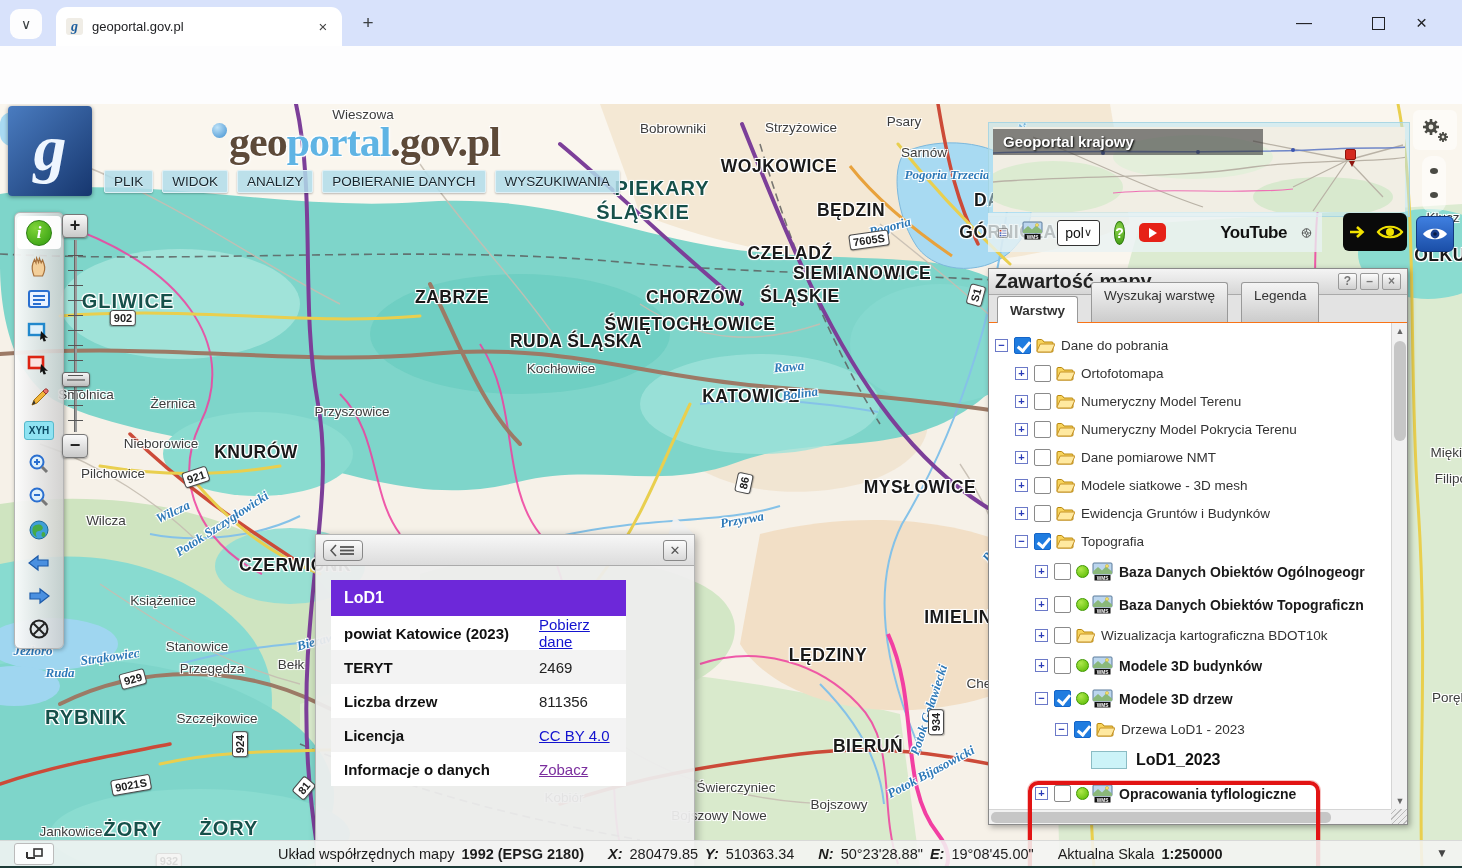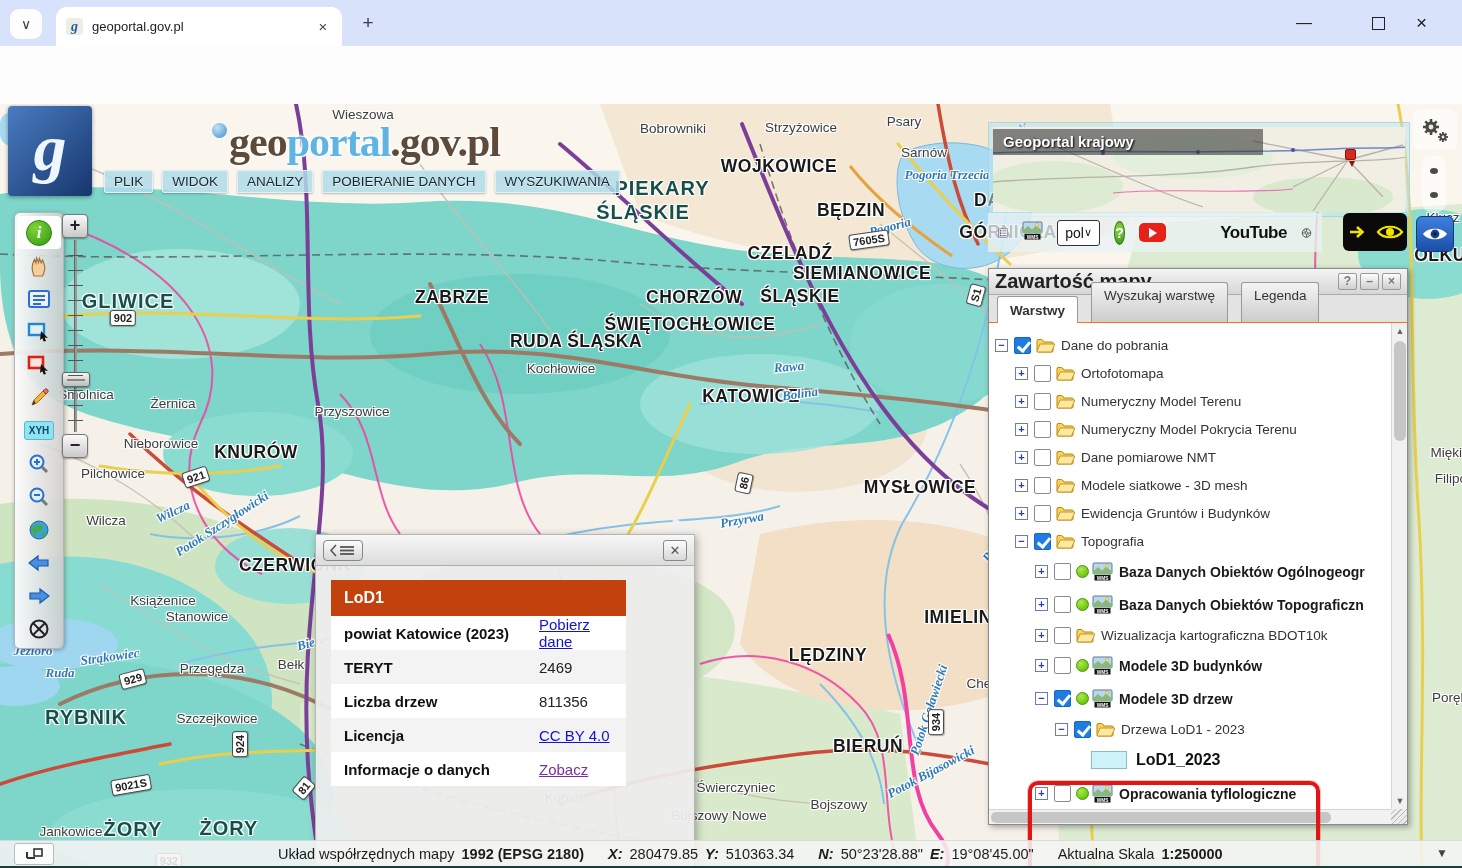--- a/index.html
+++ b/index.html
@@ -149,21 +149,21 @@
     pointer-events:none;box-shadow:0 0 0 1px rgba(226,20,20,.25);}
   
   .info-popup{position:absolute;left:315px;top:430px;width:380px;height:350px;background:rgba(237,237,237,.94);
     border:1px solid #b5b5b5;box-shadow:2px 2px 8px rgba(0,0,0,.3);}
   .ip-topbar{position:absolute;left:0;top:0;right:0;height:31px;background:linear-gradient(#f7f7f7,#dcdcdc);
     border-bottom:1px solid #aaa;}
   .ip-back{position:absolute;left:7px;top:5px;width:40px;height:21px;background:linear-gradient(#fcfcfc,#d8d8d8);
     border:1px solid #888;border-radius:4px;display:flex;align-items:center;justify-content:center;gap:3px;}
   .ip-close{position:absolute;right:7px;top:5px;width:24px;height:21px;background:linear-gradient(#fcfcfc,#d8d8d8);
     border:1px solid #888;border-radius:3px;color:#555;font-size:13px;line-height:19px;text-align:center;}
-  .ip-header{position:absolute;left:15px;top:45px;width:295px;height:36px;background:#c2410c;
+  .ip-header{position:absolute;left:15px;top:45px;width:295px;height:36px;background:#6d28d9;
     color:#fff;font-weight:bold;font-size:16px;line-height:36px;padding-left:13px;}
   #info-rows{position:absolute;left:15px;top:81px;width:295px;}
   .irow{position:relative;height:34px;display:flex;align-items:center;padding-left:13px;background:#fff;}
   .irow.alt{background:#f3f3f3;}
   .ilabel{font-weight:bold;font-size:15px;color:#111;}
   .ival{position:absolute;left:208px;font-size:15px;color:#222;}
   .ival.blue{color:#1313cf;text-decoration:underline;}
   .ival.purple{color:#7b2e9e;text-decoration:underline;}
   .callout{position:absolute;left:668px;top:412px;width:0;height:0;
     border-left:6px solid transparent;border-right:22px solid transparent;border-bottom:20px solid rgba(240,240,240,.95);}
@@ -364,21 +364,21 @@
         <div class="mlabel town" style="left: 363px; top: 114px;">Wieszowa</div>
         <div class="mlabel town" style="left: 43px; top: 114px;">Dzierżno</div>
         <div class="mlabel town" style="left: 561px; top: 368px;">Kochłowice</div>
         <div class="mlabel town" style="left: 352px; top: 411px;">Przyszowice</div>
         <div class="mlabel town" style="left: 86px; top: 394px;">Smolnica</div>
         <div class="mlabel town" style="left: 173px; top: 403px;">Żernica</div>
         <div class="mlabel town" style="left: 161px; top: 443px;">Nieborowice</div>
         <div class="mlabel town" style="left: 113px; top: 473px;">Pilchowice</div>
         <div class="mlabel town" style="left: 106px; top: 520px;">Wilcza</div>
         <div class="mlabel town" style="left: 163px; top: 600px;">Książenice</div>
-        <div class="mlabel town" style="left: 197px; top: 616px; text-align: center;">Stanowice</div>
+        <div class="mlabel town" style="left: 197px; top: 646px; text-align: center;">Stanowice</div>
         <div class="mlabel town" style="left: 212px; top: 668px;">Przegędza</div>
         <div class="mlabel town" style="left: 291px; top: 664px;">Bełk</div>
         <div class="mlabel town" style="left: 217px; top: 718px;">Szczejkowice</div>
         <div class="mlabel town" style="left: 71px; top: 831px;">Jankowice</div>
         <div class="mlabel town" style="left: 736px; top: 787px;">Świerczyniec</div>
         <div class="mlabel town" style="left: 564px; top: 797px;">Kobiór</div>
         <div class="mlabel town" style="left: 719px; top: 815px;">Bojszowy Nowe</div>
         <div class="mlabel town" style="left: 839px; top: 804px;">Bojszowy</div>
         <div class="mlabel town" style="left: 986px; top: 683px;">Chełm</div>
         <div class="mlabel town" style="left: 1443px; top: 207px; margin-top: 10px;">Klucz</div>

